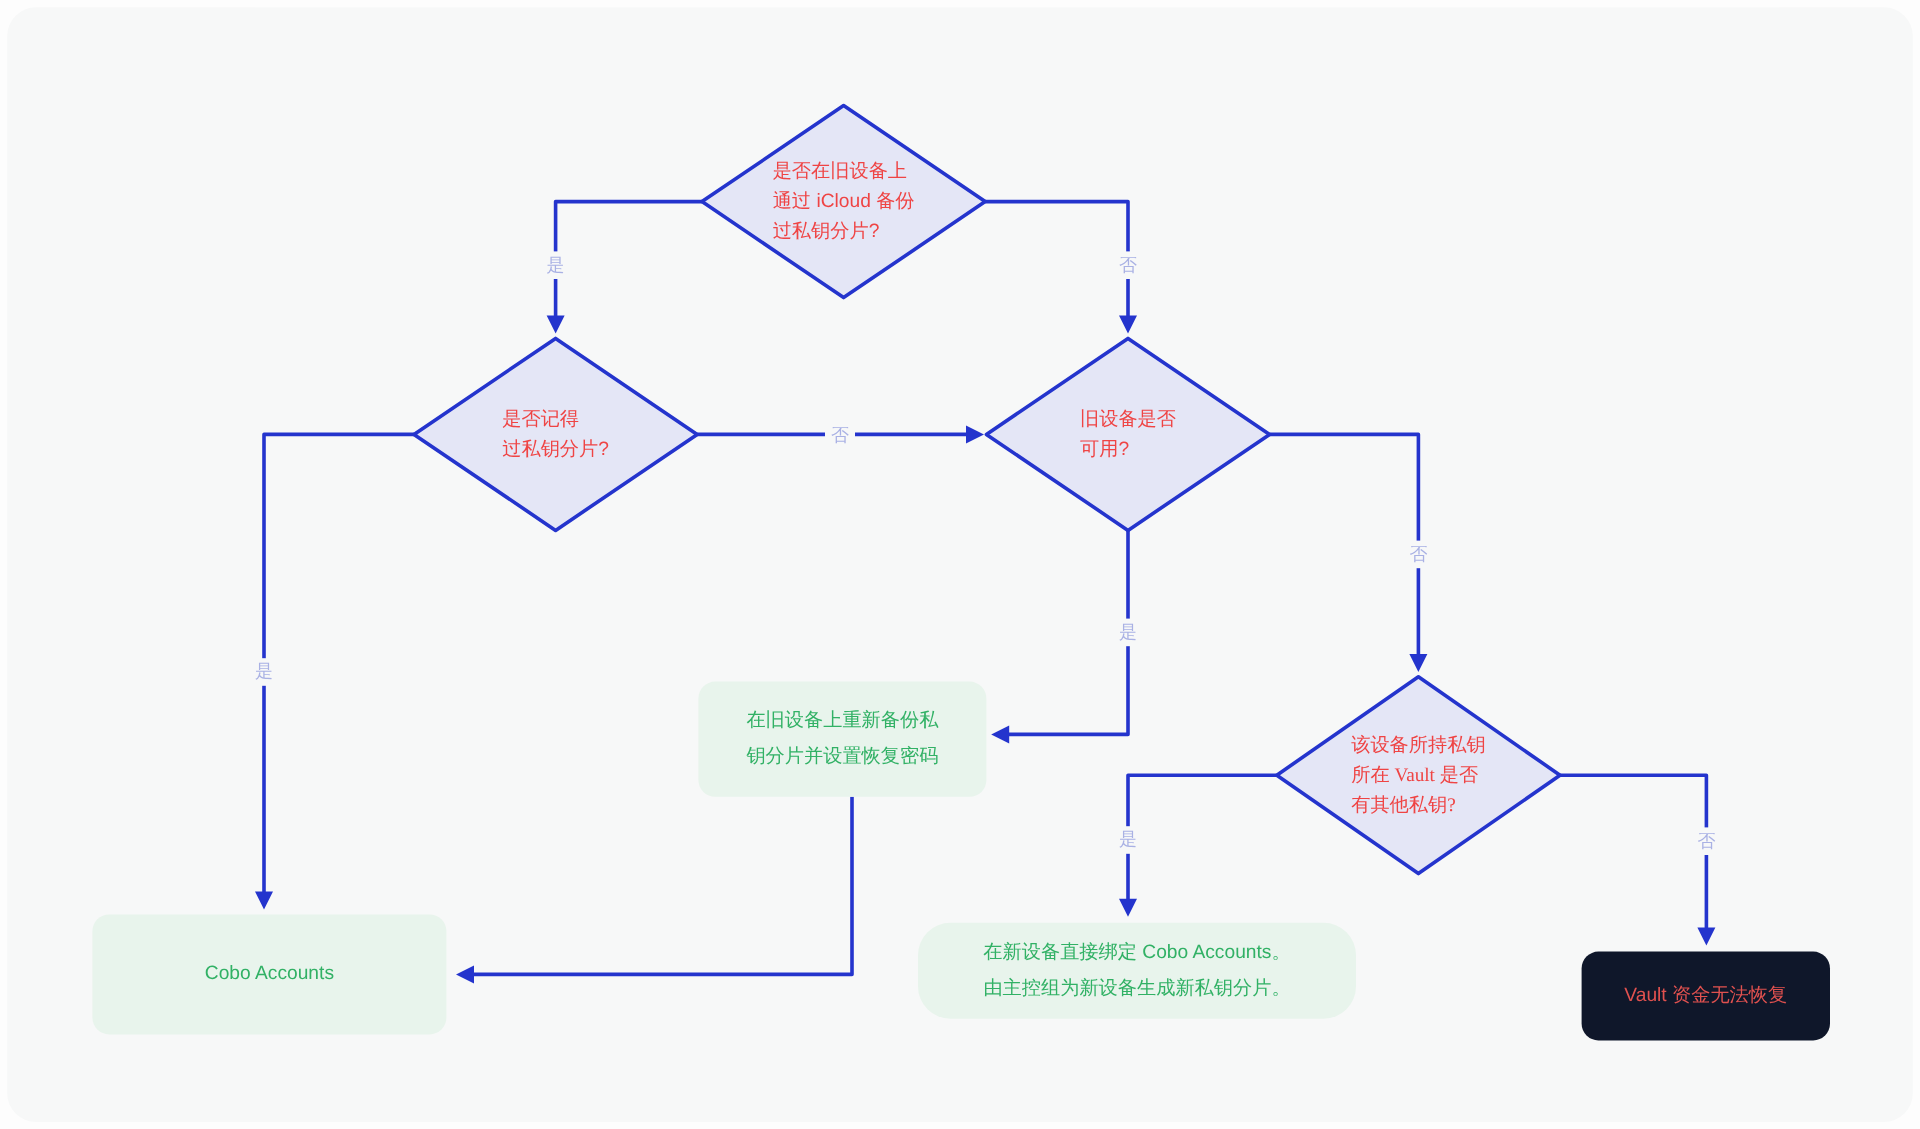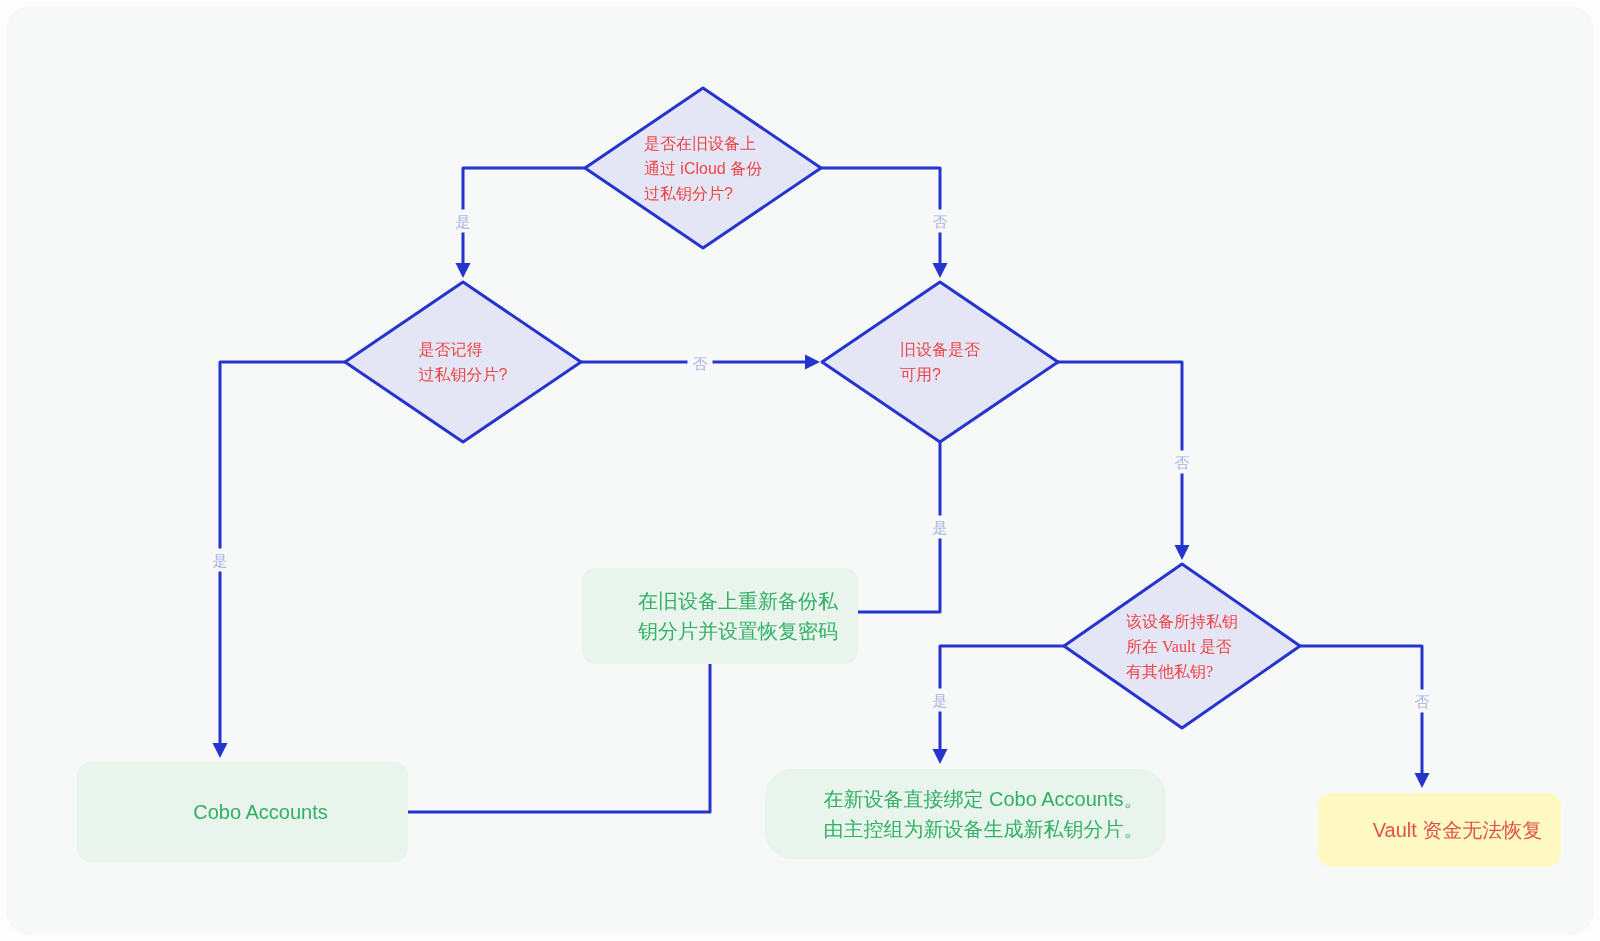--- a/index.html
+++ b/index.html
@@ -6,23 +6,23 @@
     font-family:"Liberation Sans","DejaVu Sans",sans-serif;}
   .frame{position:absolute;left:6px;top:6px;width:1588px;height:929px;background:#f7f8f8;border-radius:24px;}
   .stage{position:absolute;left:0;top:0;width:1600px;height:941px;}
   svg.wires{position:absolute;left:0;top:0;}
   .node-label{position:absolute;transform:translate(-50%,-50%);text-align:left;color:#ef4444;
     font-size:16px;line-height:25px;font-weight:500;white-space:nowrap;}
   .node-label span{display:block;}
   .edge-label{position:absolute;transform:translate(-50%,-50%);background:#f7f8f8;color:#a9b1e4;
     font-size:15px;line-height:1;padding:4px 5px;font-weight:500;}
   .box{position:absolute;border-radius:14px;display:flex;flex-direction:column;align-items:center;
-    justify-content:center;text-align:center;font-size:20px;line-height:30px;font-weight:500;white-space:nowrap;padding-left:36px;}
+    justify-content:center;text-align:center;font-size:16px;line-height:30px;font-weight:500;white-space:nowrap;}
   .box.success{background:#e8f4ec;color:#31b165;}
-  .box.failure{background:#fef9c3;color:#e0514f;align-items:center;}
+  .box.failure{background:#0f172a;color:#e0514f;align-items:center;}
   .box span{display:block;}
 </style>
 </head>
 <body>
 
 <div class="frame"></div>
 
 <div class="stage">
 
   <svg class="wires" width="1600" height="941" viewBox="0 0 1600 941">
@@ -75,21 +75,21 @@
     <span>有其他私钥?</span>
   </div>
 
   <div class="box success" style="left:582px;top:568px;width:240px;height:96px;">
     <span>在旧设备上重新备份私</span>
     <span>钥分片并设置恢复密码</span>
   </div>
   <div class="box success" style="left:77px;top:762px;width:295px;height:100px;">
     <span>Cobo Accounts</span>
   </div>
-  <div class="box success" style="left:765px;top:769px;width:365px;height:90px;border-radius:27px;">
+  <div class="box success" style="left:765px;top:769px;width:365px;height:80px;border-radius:27px;">
     <span>在新设备直接绑定 Cobo Accounts。</span>
     <span>由主控组为新设备生成新私钥分片。</span>
   </div>
   <div class="box failure" style="left:1318px;top:793px;width:207px;height:74px;">
     <span>Vault 资金无法恢复</span>
   </div>
 
   <span class="edge-label" style="left:463px;top:221px;">是</span>
   <span class="edge-label" style="left:940px;top:221px;">否</span>
   <span class="edge-label" style="left:700px;top:363px;">否</span>

